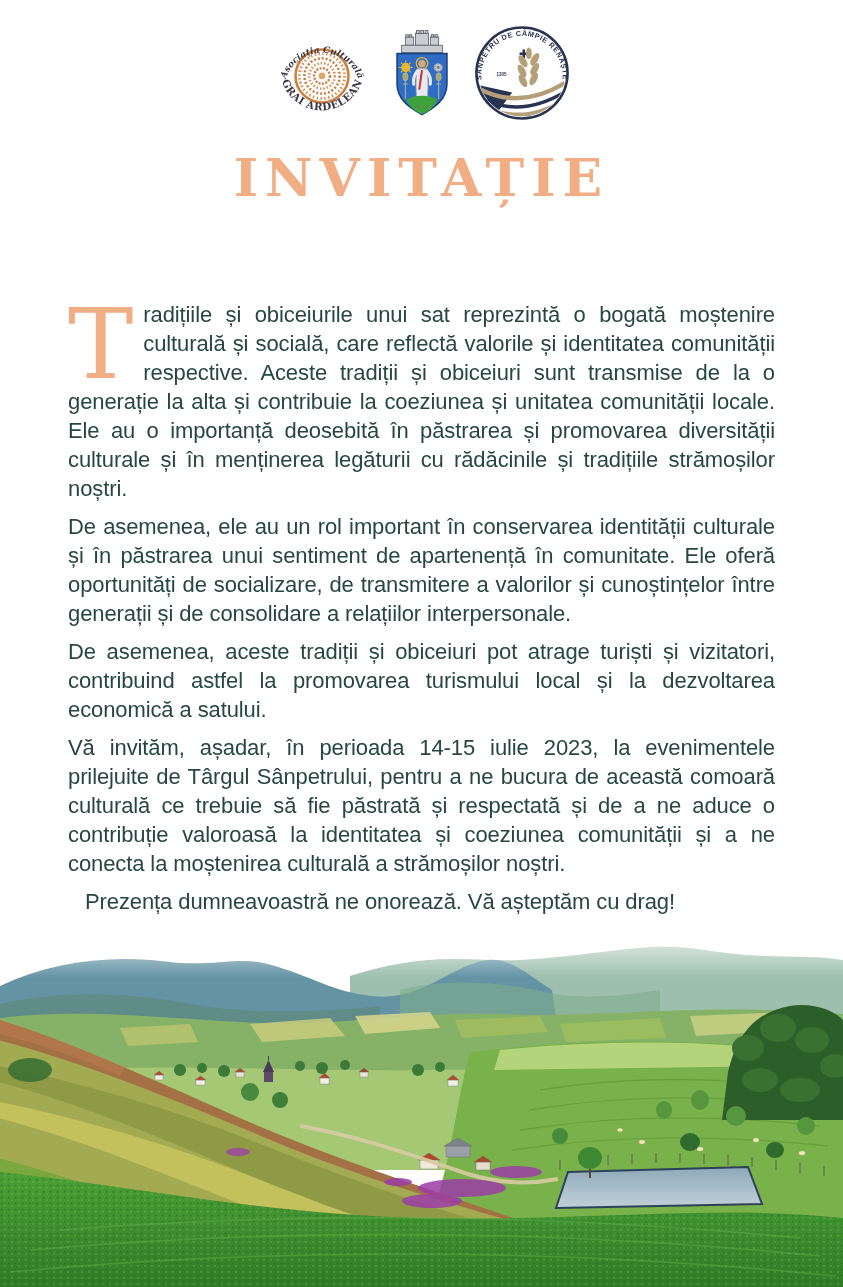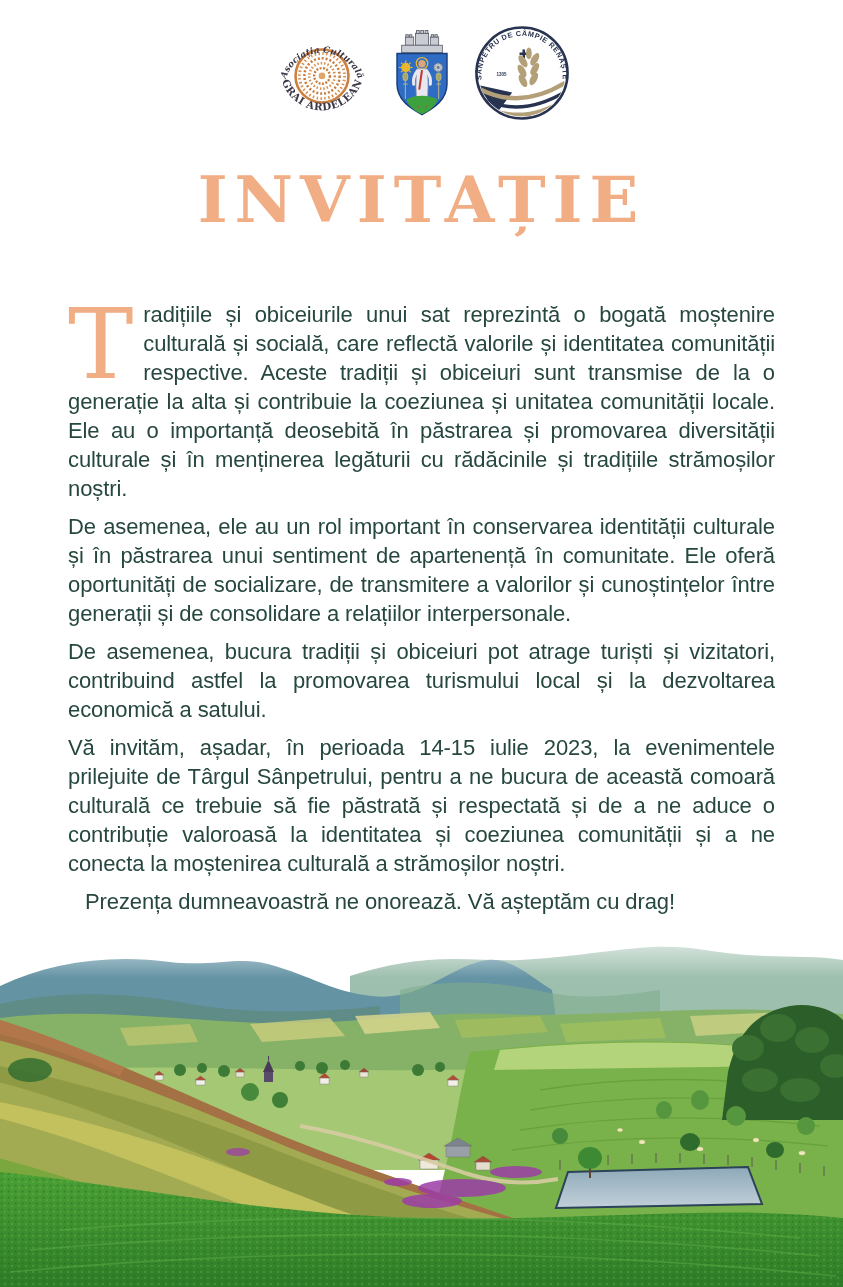--- a/index.html
+++ b/index.html
@@ -9,24 +9,24 @@
     font-family:"Liberation Sans",sans-serif;
   }
   
   .logos{
     position:absolute;top:24px;left:0;width:100%;
     display:flex;justify-content:center;align-items:center;gap:14px;
   }
   .logo{flex:0 0 auto;}
   
   .title{
-    position:absolute;top:162px;left:0;width:100%;
+    position:absolute;top:147px;left:0;width:100%;
     text-align:center;
     font-family:"DejaVu Serif",serif;font-weight:700;
-    font-size:64px;letter-spacing:7px;
+    font-size:52px;letter-spacing:7px;
     color:#f1ae85;
   }
   
   .bodytext{
     position:absolute;top:300px;left:68px;width:707px;
     color:#26473f;font-size:22px;line-height:29px;
     text-align:justify;letter-spacing:-0.1px;
   }
   .bodytext p{margin:0 0 9px 0;}
   .bodytext p.last{text-align:left;margin-left:17px;}
@@ -162,21 +162,21 @@
         </g>
       </svg>
     </div>
   </div>
 
   <div class="title">INVITAȚIE</div>
 
   <div class="bodytext">
     <p><span class="dropcap">T</span><span>radițiile și obiceiurile unui sat reprezintă o bogată moștenire culturală și socială, care reflectă valorile și identitatea comunității respective. Aceste tradiții și obiceiuri sunt transmise de la o generație la alta și contribuie la coeziunea și unitatea comunității locale. Ele au o importanță deosebită în păstrarea și promovarea diversității culturale și în menținerea legăturii cu rădăcinile și tradițiile strămoșilor noștri.</span></p>
     <p>De asemenea, ele au un rol important în conservarea identității culturale și în păstrarea unui sentiment de apartenență în comunitate. Ele oferă oportunități de socializare, de transmitere a valorilor și cunoștințelor între generații și de consolidare a relațiilor interpersonale.</p>
-    <p>De asemenea, bucura tradiții și obiceiuri pot atrage turiști și vizitatori, contribuind astfel la promovarea turismului local și la dezvoltarea economică a satului.</p>
+    <p>De asemenea, aceste tradiții și obiceiuri pot atrage turiști și vizitatori, contribuind astfel la promovarea turismului local și la dezvoltarea economică a satului.</p>
     <p>Vă invităm, așadar, în perioada 14-15 iulie 2023, la evenimentele prilejuite de Târgul Sânpetrului, pentru a ne bucura de această comoară culturală ce trebuie să fie păstrată și respectată și de a ne aduce o contribuție valoroasă la identitatea și coeziunea comunității și a ne conecta la moștenirea culturală a strămoșilor noștri.</p>
     <p class="last">Prezența dumneavoastră ne onorează. Vă așteptăm cu drag!</p>
   </div>
 
   <div class="photo">
     <svg viewBox="0 0 843 367" preserveAspectRatio="none">
       <defs>
         <linearGradient id="fgGrad" x1="0" y1="0" x2="0" y2="1">
           <stop offset="0" stop-color="#4aa035"></stop>
             <stop offset="1" stop-color="#2e7c27"></stop>

